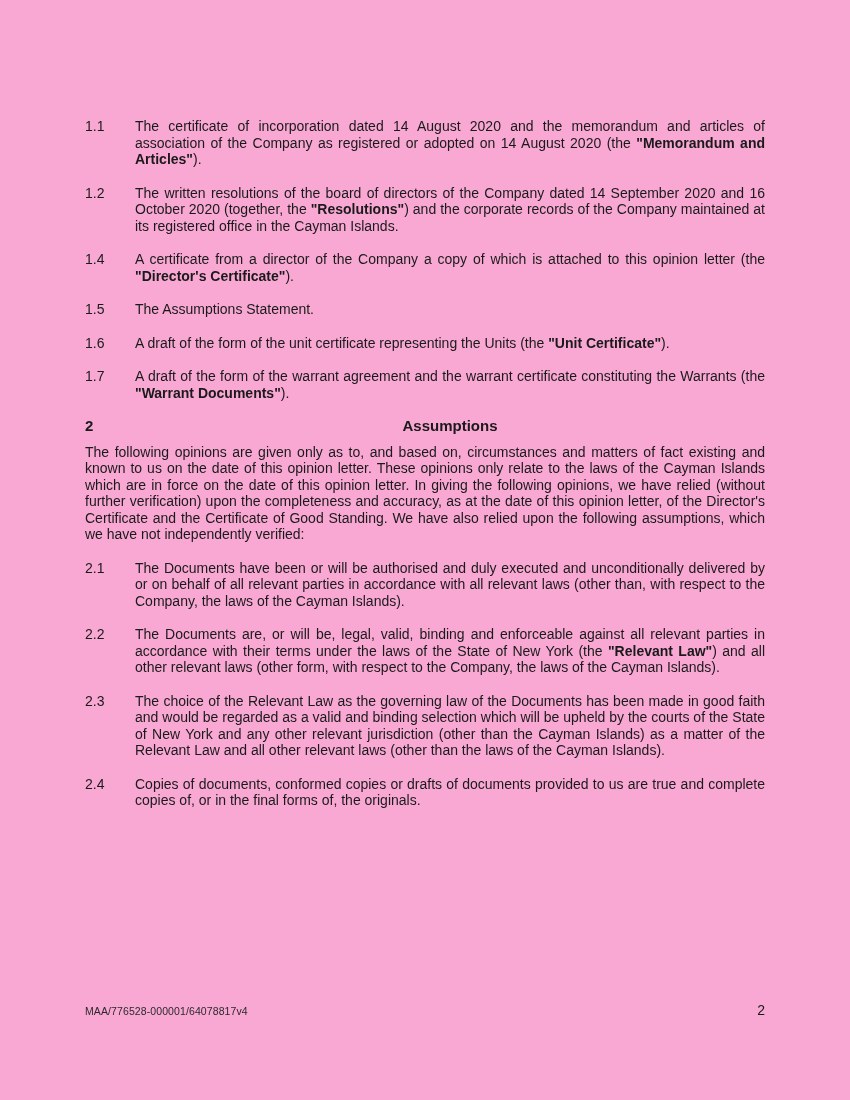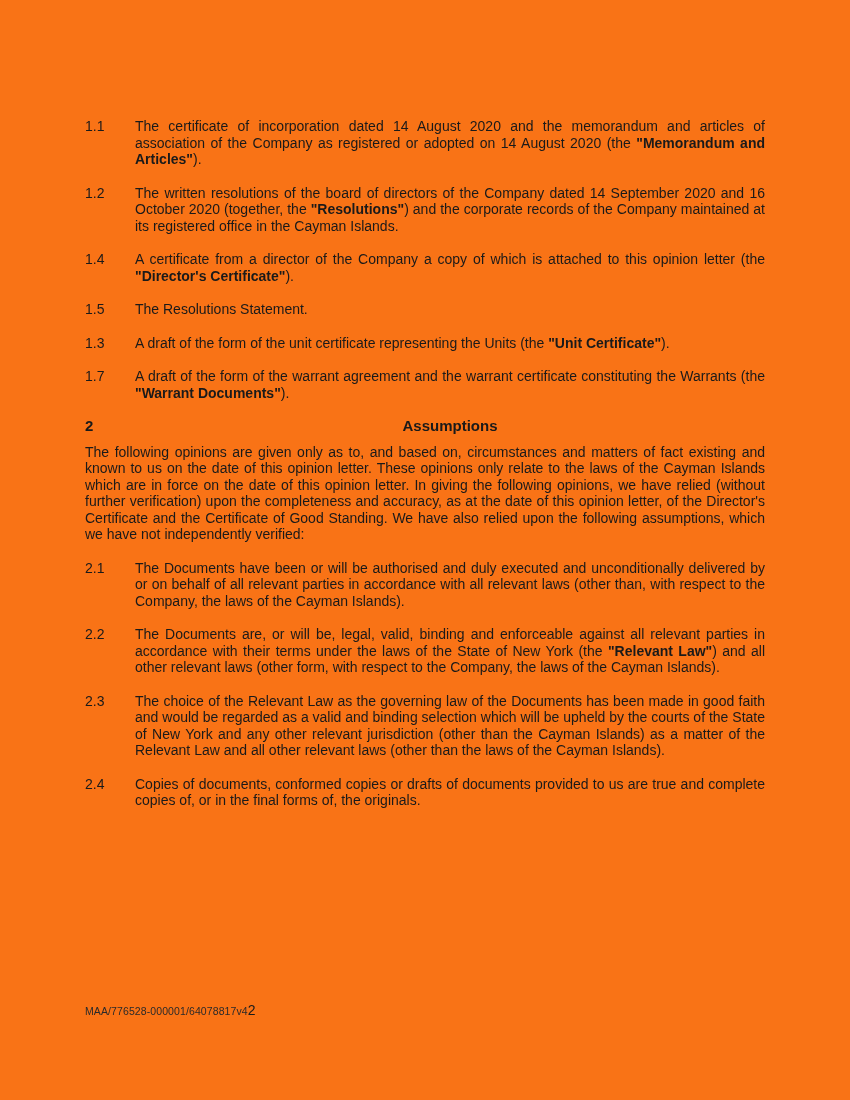--- a/index.html
+++ b/index.html
@@ -1,21 +1,21 @@
 <!DOCTYPE html>
 <html><head>
 <meta charset="utf-8">
 <style>
   html, body { margin: 0; padding: 0; background: #e8e8e8; }
   .page {
     position: relative;
     width: 850px;
     height: 1100px;
     margin: 0 auto;
-    background: #f97316;
+    background: #f9a8d4;
     font-family: "Liberation Sans", "DejaVu Sans", sans-serif;
     color: #1a1a1a;
     box-sizing: border-box;
     padding: 118px 85px 0 85px;
     overflow: hidden;
   }
   .doc-body { width: 680px; }
   .para {
     display: flex;
     margin: 0 0 17px 0;
@@ -37,21 +37,21 @@
     margin-bottom: 9px;
   }
   .para.heading .content { text-align: center; }
   .para b { font-weight: bold; }
   .footer {
     position: absolute;
     left: 85px;
     right: 85px;
     top: 1002px;
     display: flex;
-    justify-content: flex-start;
+    justify-content: space-between;
     align-items: baseline;
   }
   .footer .doc-ref {
     font-size: 10.5px;
     color: #2a2a2a;
     letter-spacing: 0.1px;
   }
   .footer .page-num {
     font-size: 14px;
     color: #1a1a1a;
@@ -69,24 +69,24 @@
       <div class="para numbered">
         <span class="num">1.2</span>
         <span class="content"><span>The written resolutions of the board of directors of the Company dated 14 September 2020 and 16 October 2020 (together, the </span><b>"Resolutions"</b><span>) and the corporate records of the Company maintained at its registered office in the Cayman Islands.</span></span>
       </div>
       <div class="para numbered">
         <span class="num">1.4</span>
         <span class="content"><span>A certificate from a director of the Company a copy of which is attached to this opinion letter (the </span><b>"Director's Certificate"</b><span>).</span></span>
       </div>
       <div class="para numbered">
         <span class="num">1.5</span>
-        <span class="content"><span>The Resolutions Statement.</span></span>
+        <span class="content"><span>The Assumptions Statement.</span></span>
       </div>
       <div class="para numbered">
-        <span class="num">1.3</span>
+        <span class="num">1.6</span>
         <span class="content"><span>A draft of the form of the unit certificate representing the Units (the </span><b>"Unit Certificate"</b><span>).</span></span>
       </div>
       <div class="para numbered">
         <span class="num">1.7</span>
         <span class="content"><span>A draft of the form of the warrant agreement and the warrant certificate constituting the Warrants (the </span><b>"Warrant Documents"</b><span>).</span></span>
       </div>
       <div class="para heading">
         <span class="num">2</span>
         <span class="content"><b>Assumptions</b></span>
       </div>

